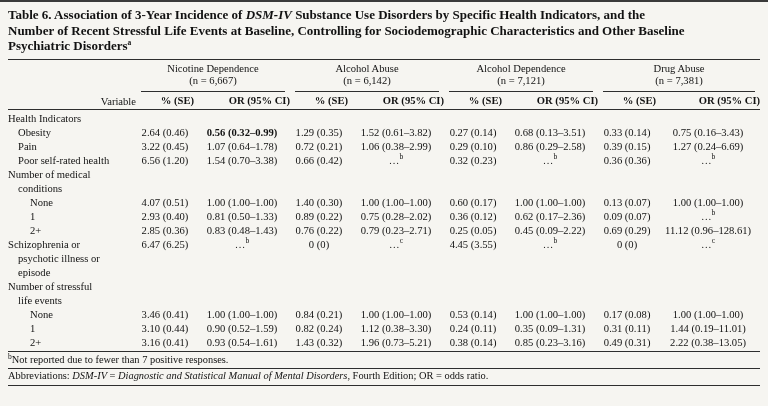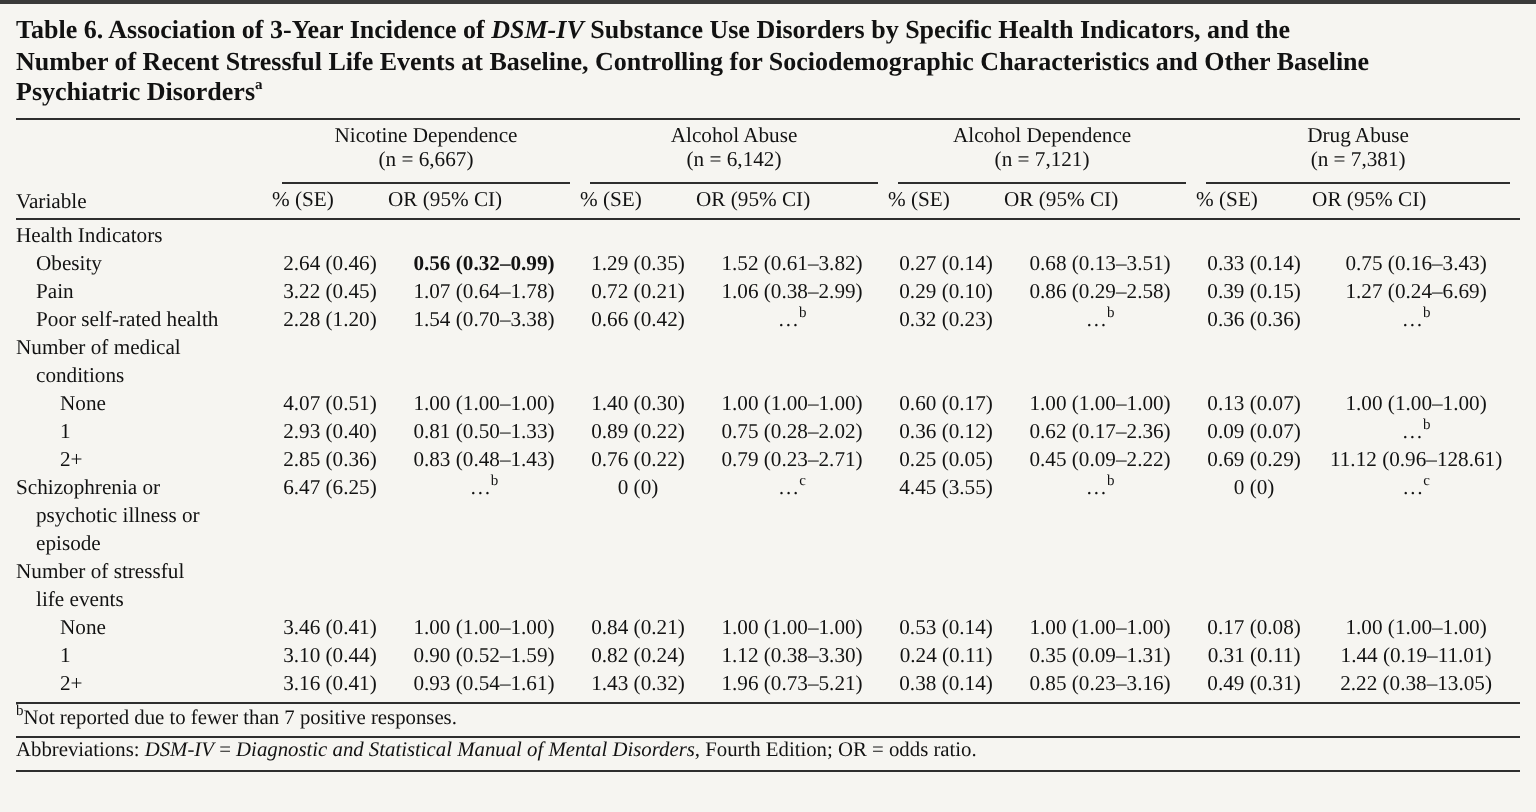--- a/index.html
+++ b/index.html
@@ -32,27 +32,28 @@
   }
   thead th{font-weight:normal;font-size:10.6px}
   th.grp{vertical-align:bottom;padding:3px 5px 0 5px}
   .grpinner{
     text-align:center;
     line-height:12.8px;
     border-bottom:1.2px solid #2e2e2e;
     padding-bottom:3px;
   }
   th.sub{
-    text-align:left;
+    text-align:right;
     padding:3px 0 2px 0;
     border-bottom:1.2px solid #2e2e2e;
     line-height:12px;
+    font-weight:bold;
   }
   th.varcol{
-    text-align:left;
+    text-align:right;
     vertical-align:bottom;
     padding:0 0 2px 0;
     border-bottom:1.2px solid #2e2e2e;
   }
   tbody td{vertical-align:top;line-height:14px;padding:0}
   tbody tr:first-child td{padding-top:2px}
   td.num{text-align:center;white-space:nowrap}
   td.lbl{text-align:left}
   .ind0{padding-left:10px;text-indent:-10px}
   .ind1{padding-left:10px}
@@ -144,21 +145,21 @@
           <td class="num">1.07 (0.64–1.78)</td>
           <td class="num">0.72 (0.21)</td>
           <td class="num">1.06 (0.38–2.99)</td>
           <td class="num">0.29 (0.10)</td>
           <td class="num">0.86 (0.29–2.58)</td>
           <td class="num">0.39 (0.15)</td>
           <td class="num">1.27 (0.24–6.69)</td>
         </tr>
         <tr>
           <td class="lbl ind1">Poor self-rated health</td>
-          <td class="num">2.28 (1.20)</td>
+          <td class="num">6.56 (1.20)</td>
           <td class="num">1.54 (0.70–3.38)</td>
           <td class="num">0.66 (0.42)</td>
           <td class="num">…<sup>b</sup></td>
           <td class="num">0.32 (0.23)</td>
           <td class="num">…<sup>b</sup></td>
           <td class="num">0.36 (0.36)</td>
           <td class="num">…<sup>b</sup></td>
         </tr>
         <tr>
           <td class="lbl ind0">Number of medical<br>conditions</td>

